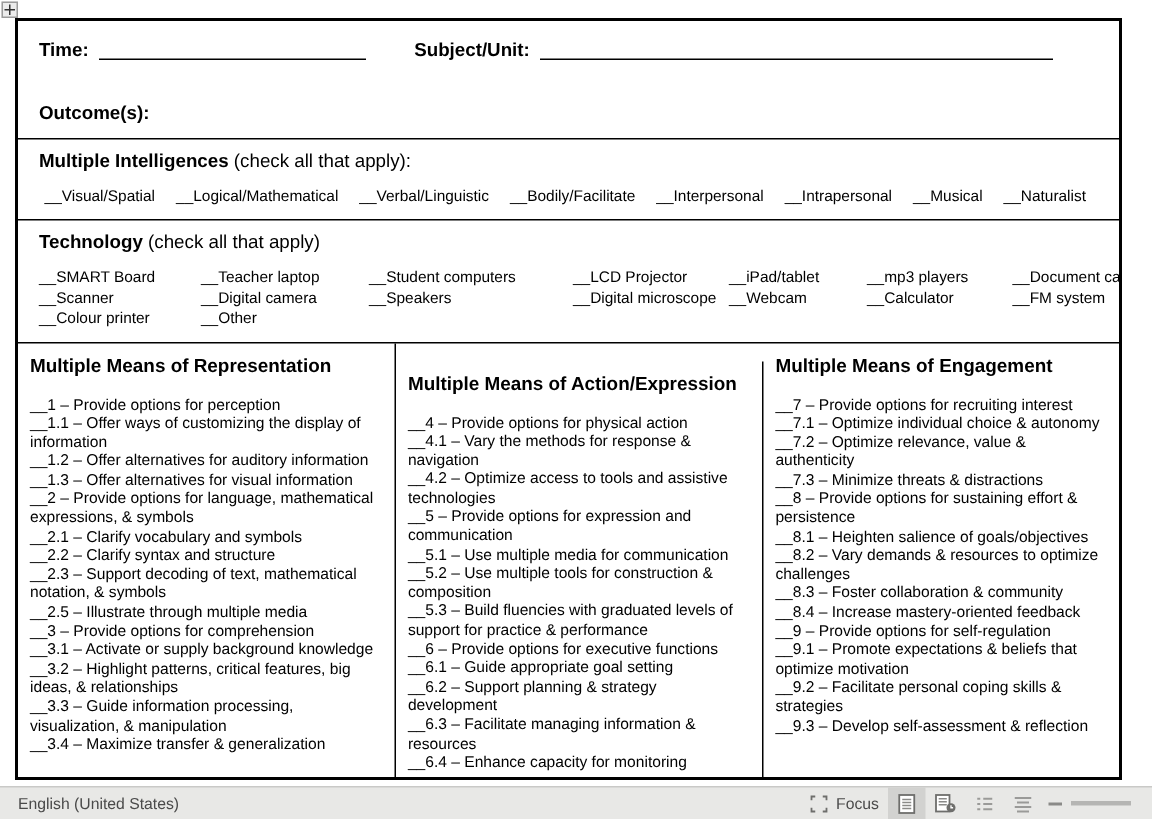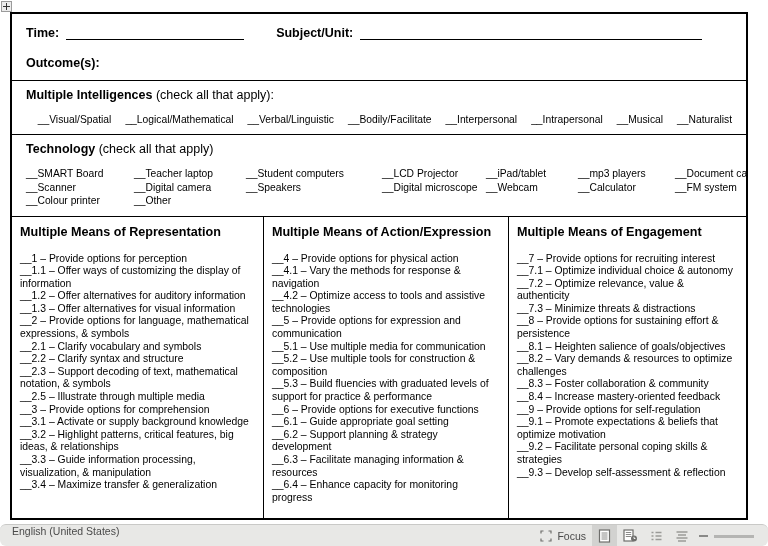--- a/index.html
+++ b/index.html
@@ -56,21 +56,21 @@
     box-sizing: border-box;
   }
 
   
   .sec-header {
     padding: 12px 14px 10px 14px;
   }
   .row-fields {
     display: flex;
     align-items: flex-end;
-    margin-bottom: 16px;
+    margin-bottom: 28px;
   }
   .field-label {
     font-weight: bold;
     font-size: 12.5px;
     color: #000;
     white-space: nowrap;
     line-height: 14px;
   }
   .rule {
     border-bottom: 1.6px solid #000;
@@ -105,21 +105,21 @@
     line-height: 13px;
     white-space: nowrap;
     justify-content: flex-end;
   }
   .opt {
     margin-right: 0;
   }
 
   
   .mi-row .opt { margin-right: 14px; }
-  .mi-row .opt:last-child { margin-right: 0; }
+  .mi-row .opt:last-child { margin-right: 8px; }
 
   
   .tech-grid {
     display: grid;
     grid-template-columns: 108px 112px 136px 104px 92px 97px 0px;
     font-size: 10.3px;
     line-height: 13.5px;
     color: #000;
     white-space: nowrap;
   }
@@ -132,21 +132,21 @@
     height: 312px;
   }
   .col {
     box-sizing: border-box;
     padding: 8px 8px 6px 8px;
     border-right: 1px solid #000;
     overflow: hidden;
   }
   .col:last-child { border-right: none; }
   .col-1 { width: 254px; }
-  .col-2 { width: 247px; }
+  .col-2 { width: 247px; margin-top: 12px; }
   .col-3 { width: 239px; }
 
   .col-title {
     font-weight: bold;
     font-size: 12.6px;
     color: #000;
     margin-bottom: 13px;
     line-height: 15px;
   }
   .col-list {
@@ -163,21 +163,21 @@
   .statusbar {
     position: absolute;
     left: 0;
     bottom: 0;
     width: 768px;
     height: 22px;
     background: #e8e8e6;
     border-top: 1px solid #c9c9c7;
     box-sizing: border-box;
     display: flex;
-    border-radius: 6px;
+    align-items: center;
   }
   .status-lang {
     font-size: 10.5px;
     color: #4a4a4a;
     margin-left: 12px;
     white-space: nowrap;
   }
   .status-right {
     margin-left: auto;
     display: flex;

